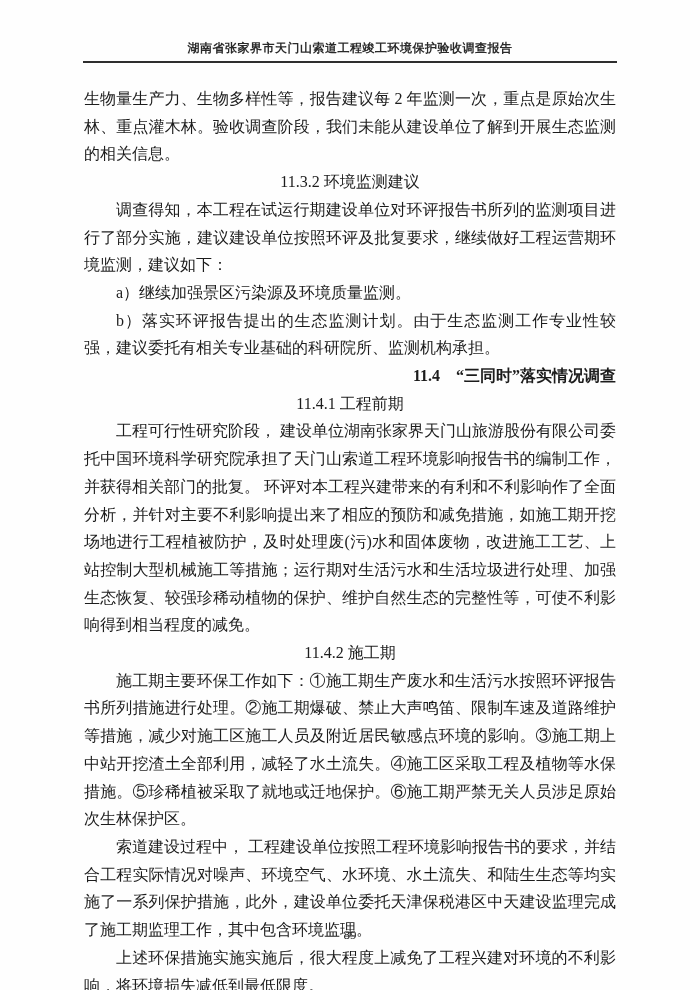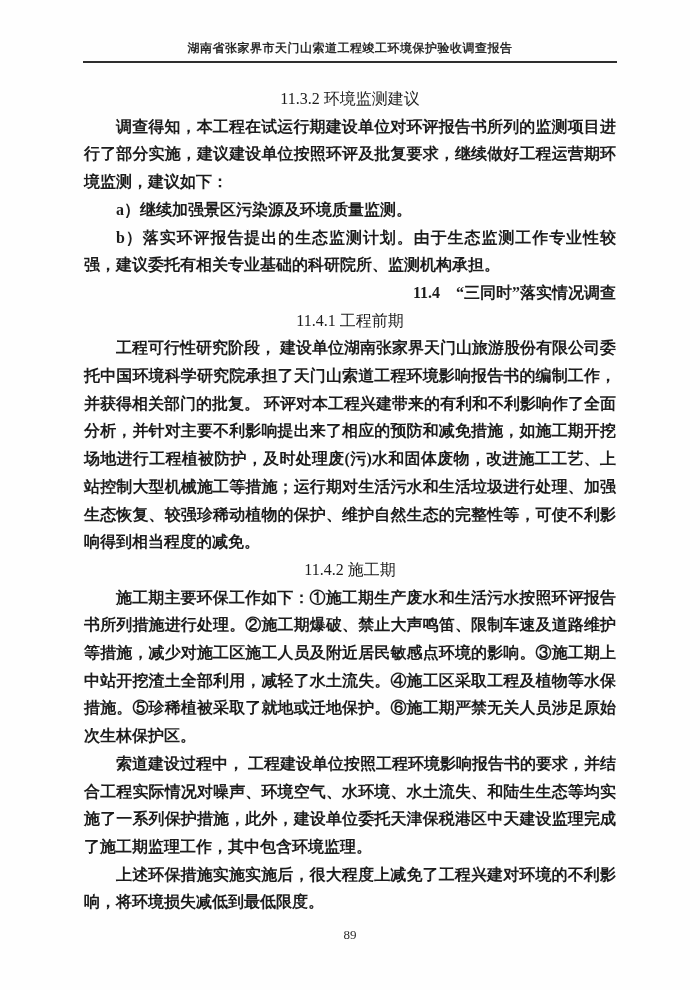--- a/index.html
+++ b/index.html
@@ -55,21 +55,20 @@
   .h2 {
     font-weight: 700;
     text-align: right;
     margin-left: 28px;
   }
   .h3 {
     text-align: center;
   }
   .indent {
     text-indent: 2em;
-    font-weight: bold;
   }
   .footer {
     position: absolute;
     bottom: 47px;
     left: 0;
     width: 100%;
     text-align: center;
     font-size: 13px;
     color: #2a2a2a;
   }
@@ -78,20 +77,21 @@
 <body>
 
 <div class="page">
 
   <div class="running-header">湖南省张家界市天门山索道工程竣工环境保护验收调查报告</div>
 
   <div class="header-rule"></div>
 
   <div class="content">
 
+    <p class="para">生物量生产力、生物多样性等，报告建议每 2 年监测一次，重点是原始次生林、重点灌木林。验收调查阶段，我们未能从建设单位了解到开展生态监测的相关信息。</p>
 
     <h3 class="h3">11.3.2 环境监测建议</h3>
 
     <p class="para indent">调查得知，本工程在试运行期建设单位对环评报告书所列的监测项目进行了部分实施，建议建设单位按照环评及批复要求，继续做好工程运营期环境监测，建议如下：</p>
 
     <p class="para indent">a）继续加强景区污染源及环境质量监测。</p>
 
     <p class="para indent">b）落实环评报告提出的生态监测计划。由于生态监测工作专业性较强，建议委托有相关专业基础的科研院所、监测机构承担。</p>
 
     <h2 class="h2">11.4　“三同时”落实情况调查</h2>

